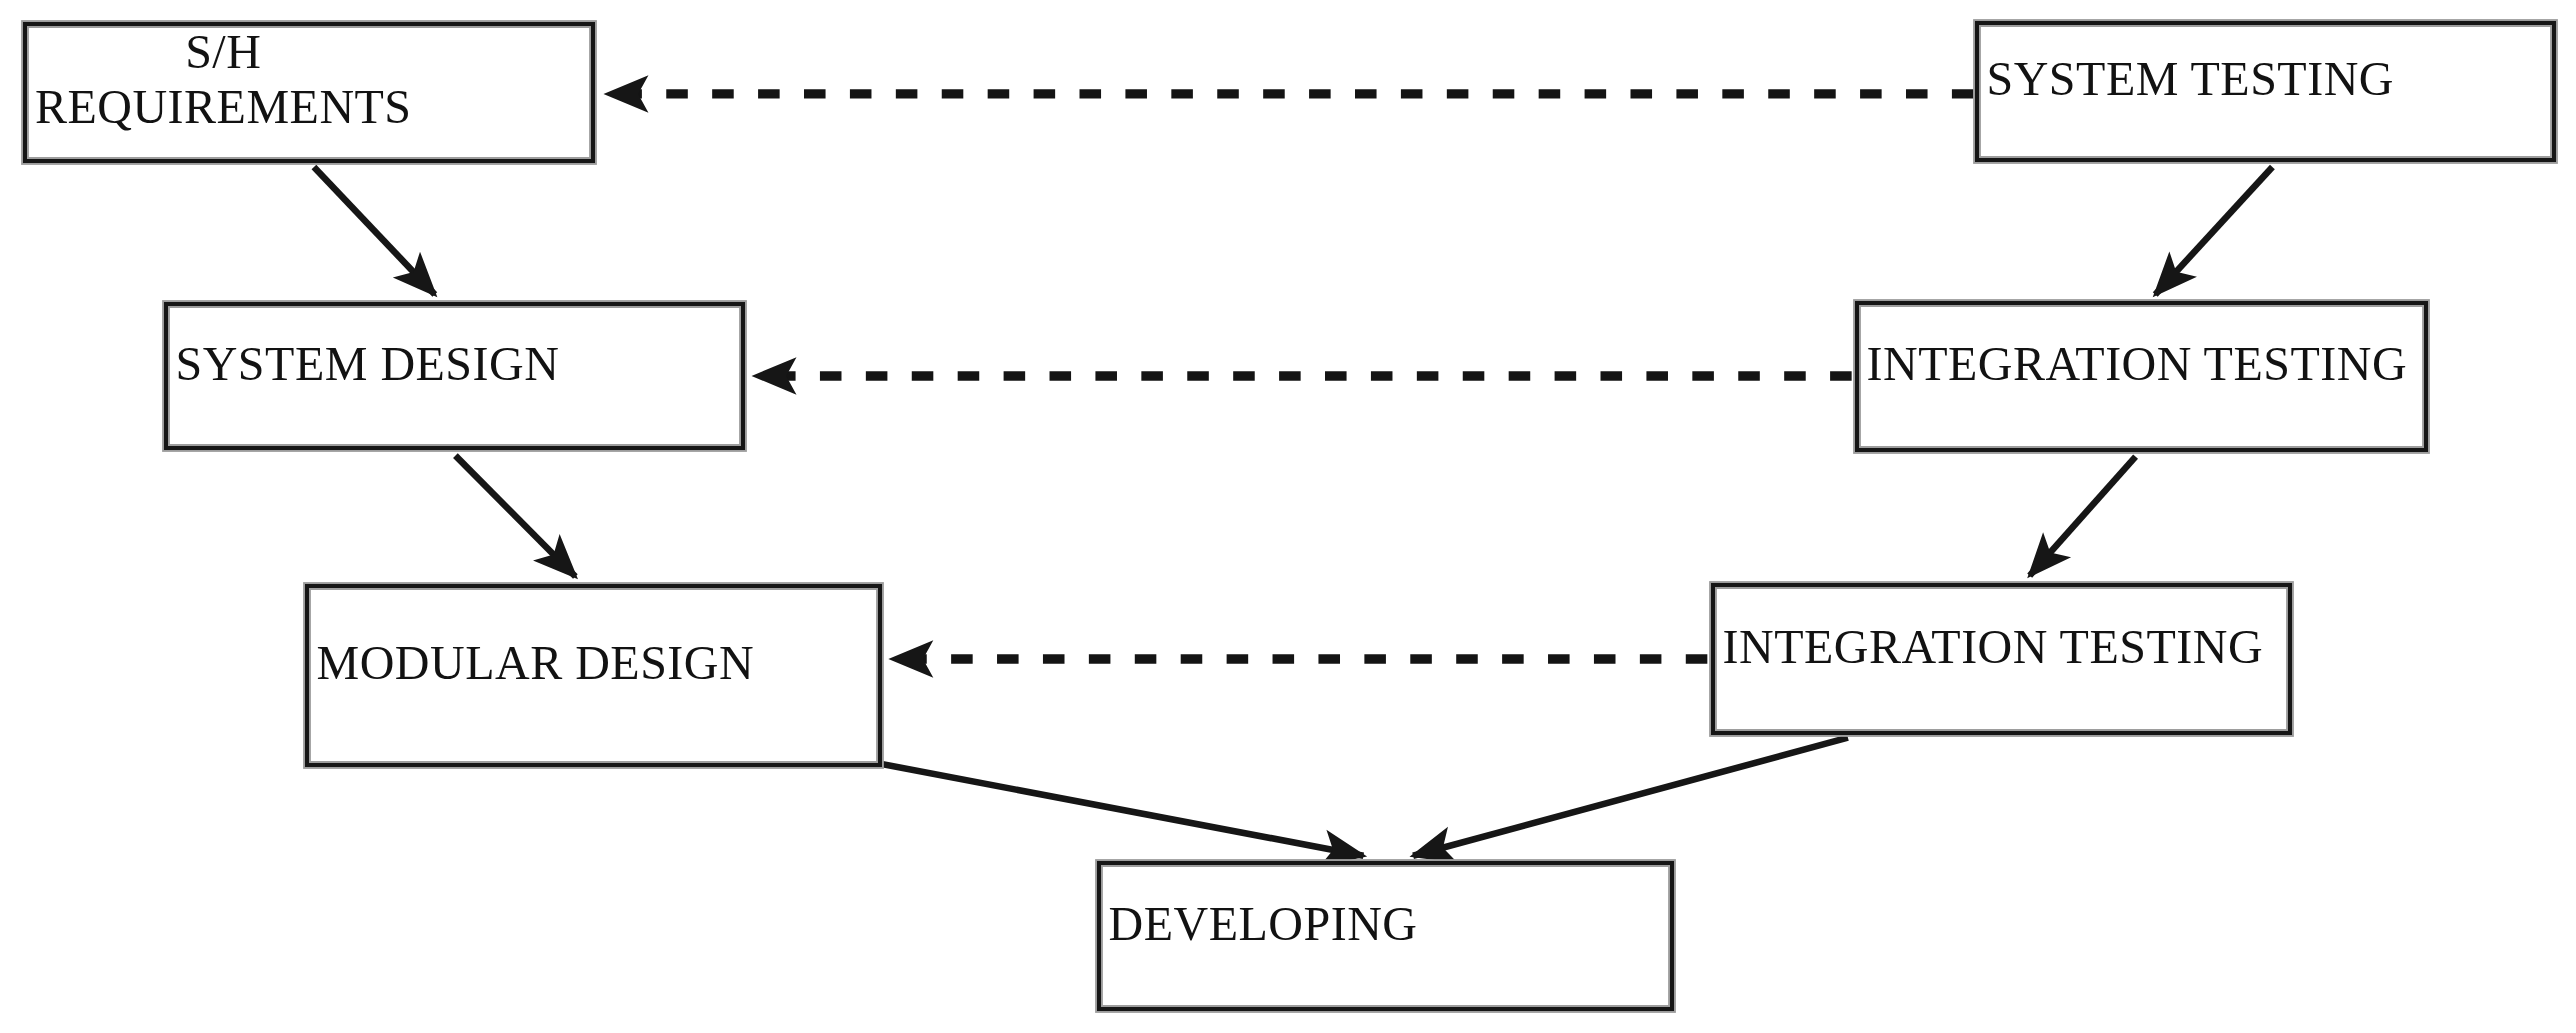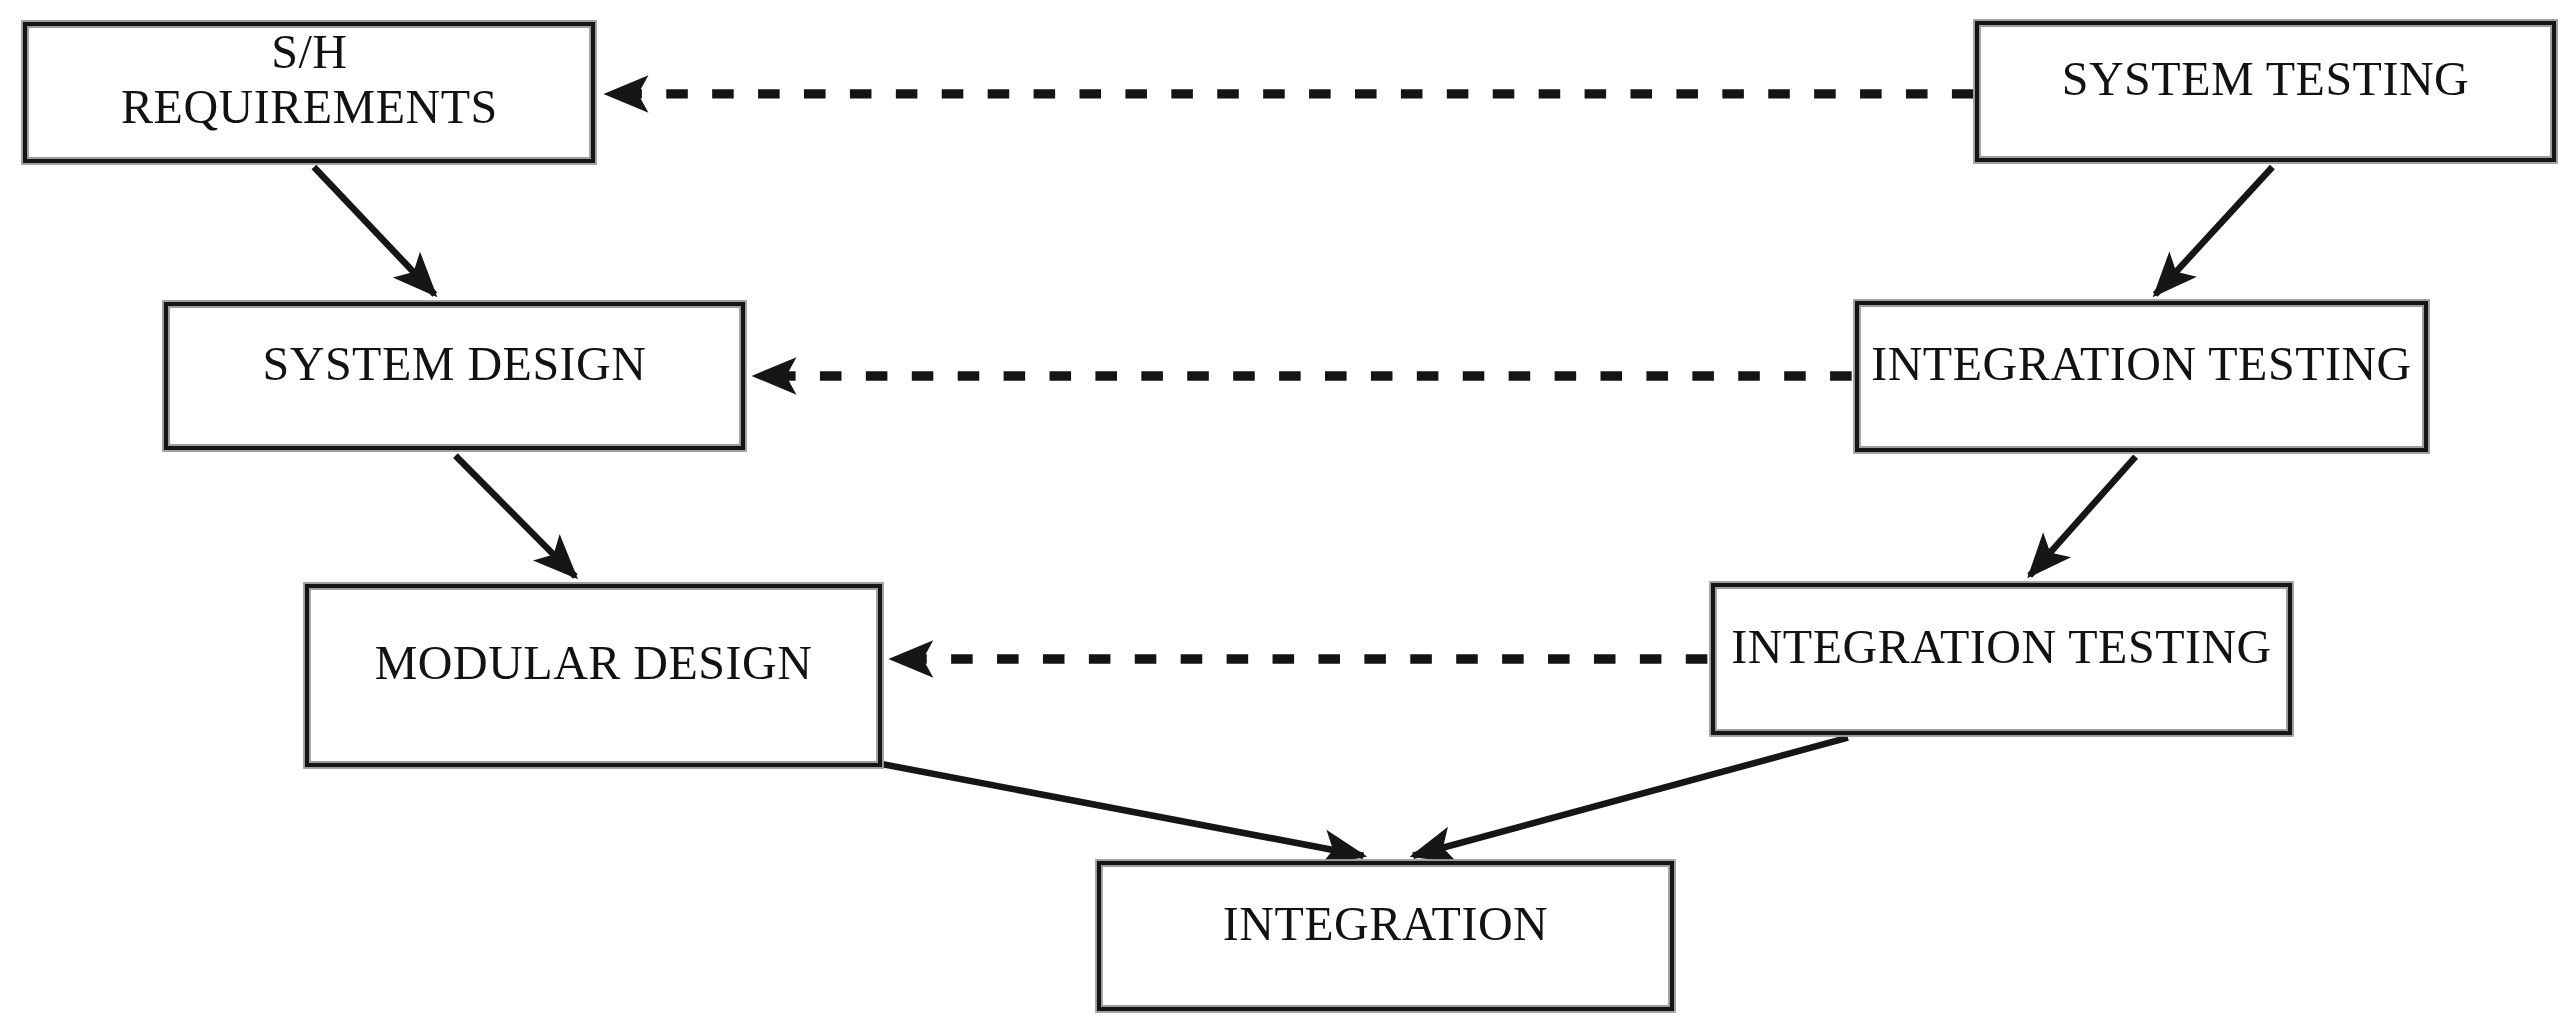--- a/index.html
+++ b/index.html
@@ -34,21 +34,20 @@
     fill: none;
   }
   .node {
     position: absolute;
     box-sizing: border-box;
     background: #ffffff;
     border: 4.7px solid #161616;
     box-shadow: 0 0 0 1.9px #9d9d9d, inset 0 0 0 1.9px #9d9d9d;
     display: flex;
     align-items: center;
-    justify-content: center;
     text-align: center;
     padding: 0 7.5px 24px 7.5px;
   }
   .node-label {
     font-size: 48px;
     line-height: 1.14;
     color: #121212;
     letter-spacing: 0.5px;
     white-space: pre-line;
   }
@@ -105,17 +104,17 @@
 
   <div class="node n-moddes">
     <span class="node-label">MODULAR DESIGN</span>
   </div>
 
   <div class="node n-functest">
     <span class="node-label">INTEGRATION TESTING</span>
   </div>
 
   <div class="node n-dev">
-    <span class="node-label">INTEGRATION</span>
+    <span class="node-label">DEVELOPING</span>
   </div>
 
 </div>
 
 
 </body></html>

